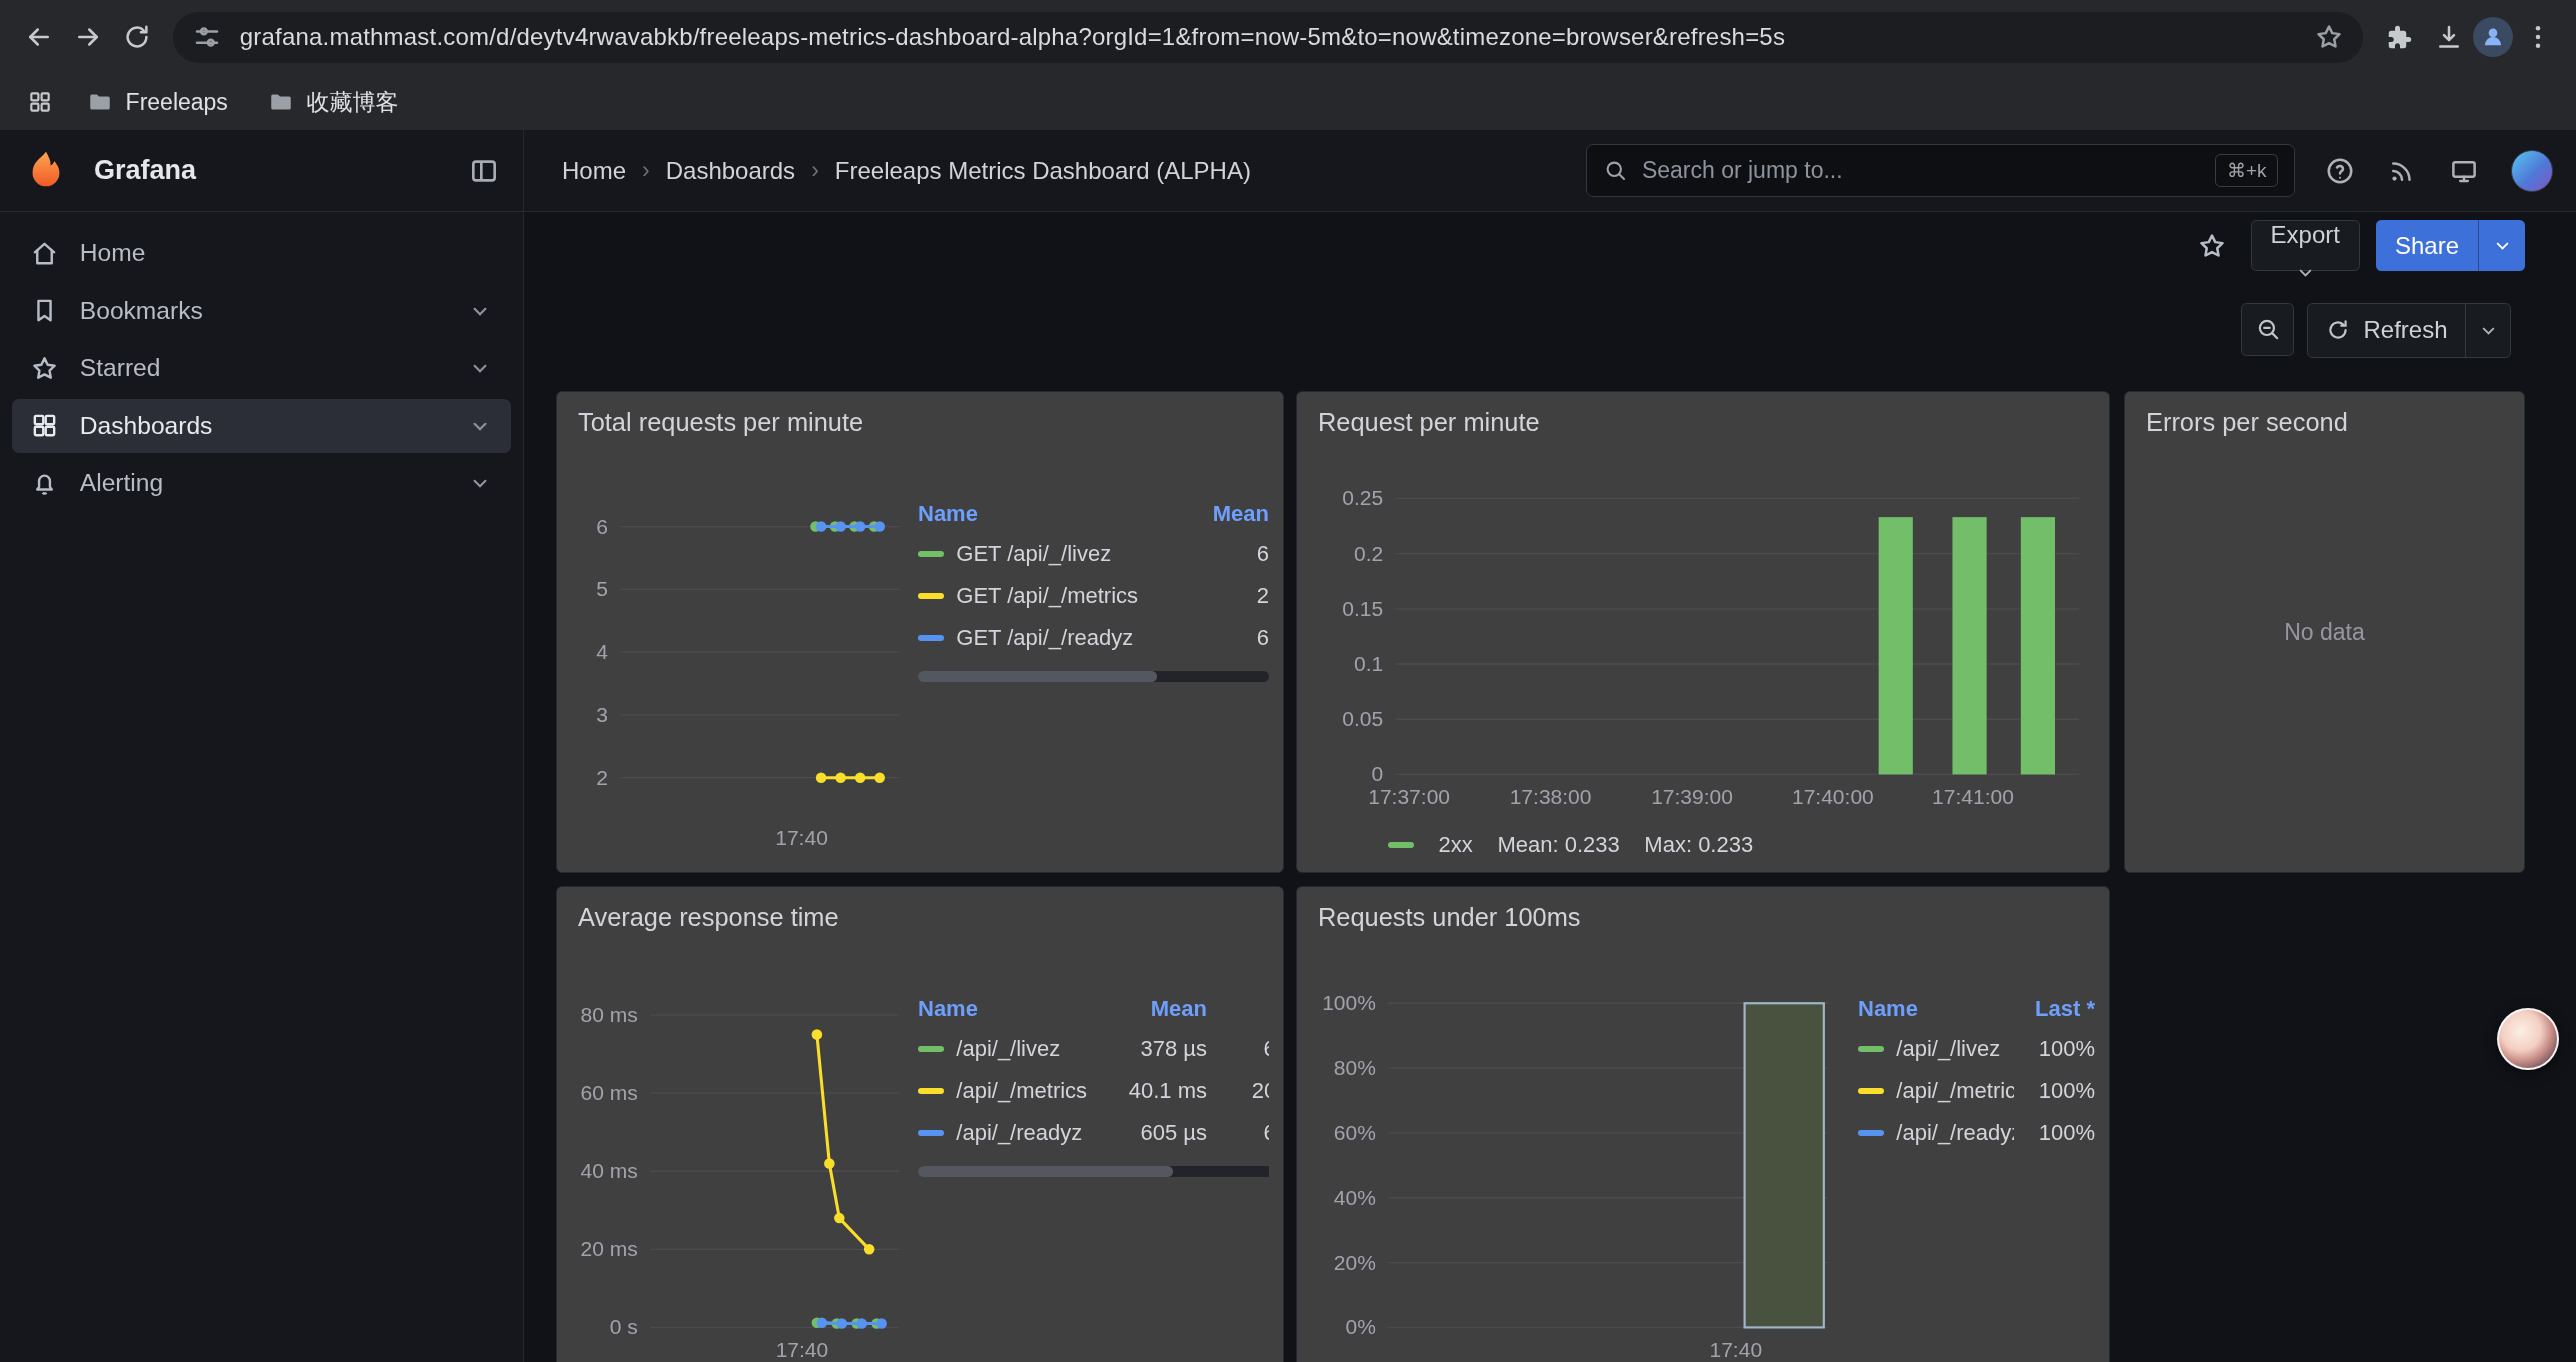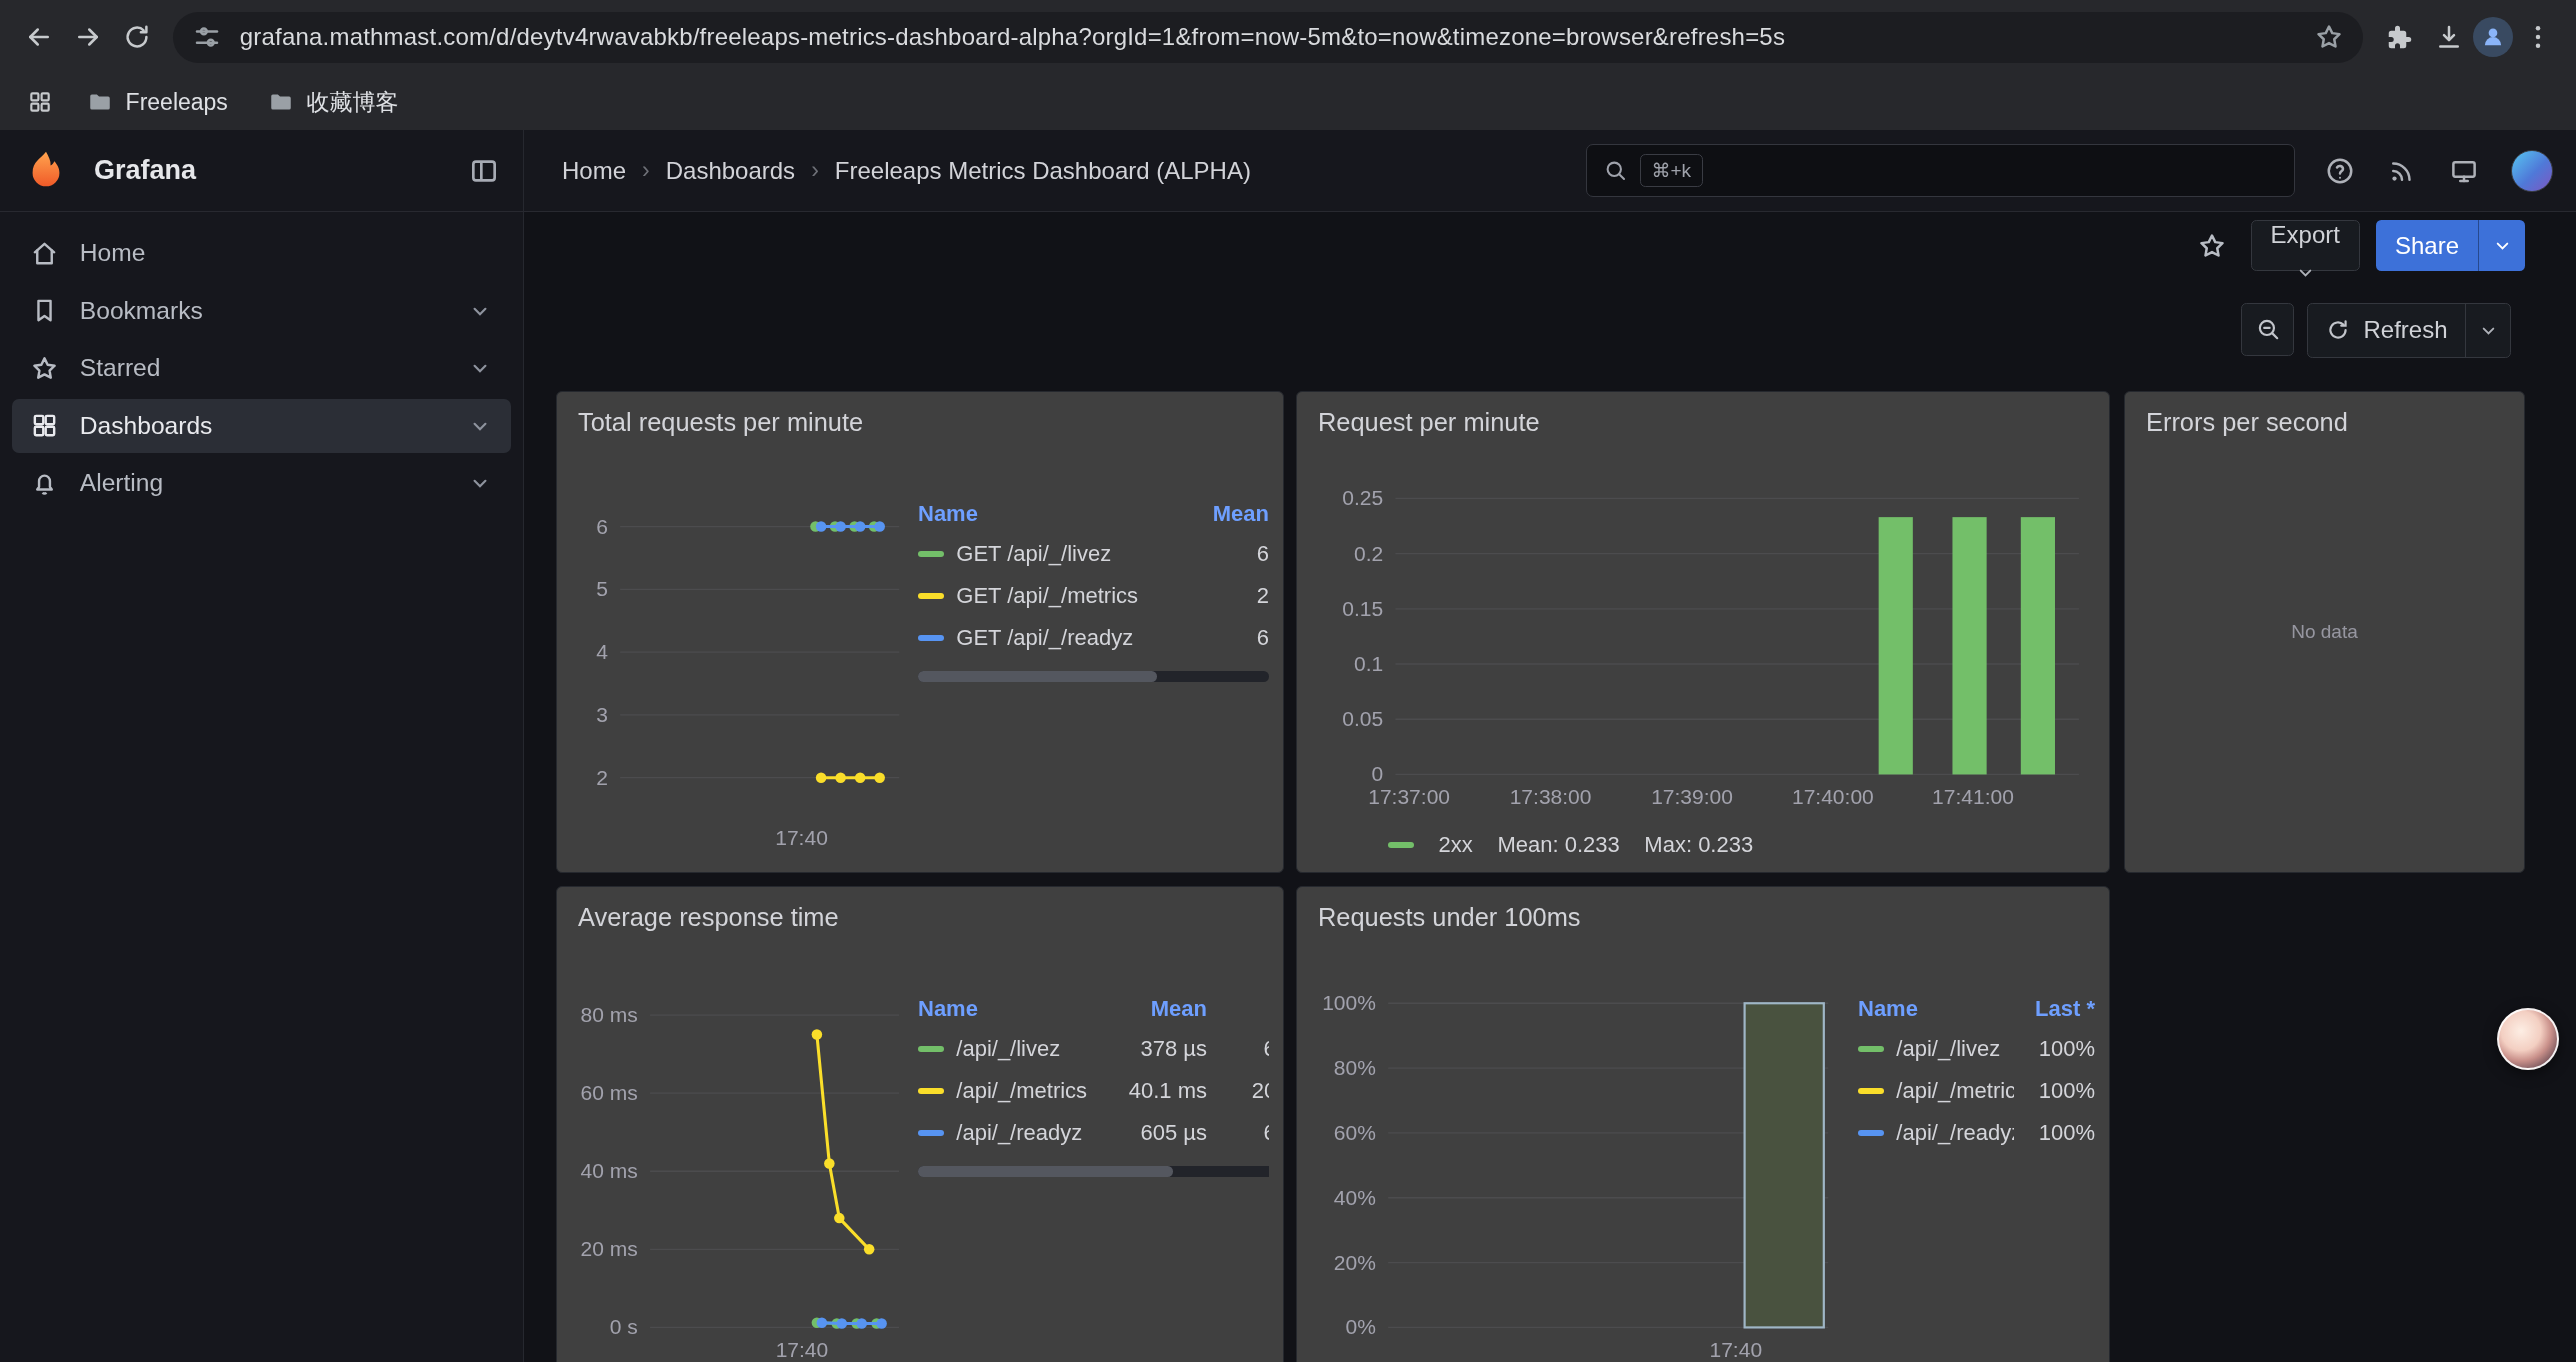--- a/index.html
+++ b/index.html
@@ -102,21 +102,21 @@
   #p2{left:773px;top:113px;width:812px;height:480px;}
   #p3{left:1601px;top:113px;width:399px;height:480px;}
   #p4{left:33px;top:608px;width:726px;height:561px;}
   #p5{left:773px;top:608px;width:812px;height:561px;}
   .chart{position:absolute;font-family:"Liberation Sans",sans-serif;}
   #p1 .chart{left:7px;top:67px;}
   #p2 .chart{left:14px;top:67px;}
   #p4 .chart{left:7px;top:67px;}
   #p5 .chart{left:14px;top:67px;}
   .nodata{position:absolute;inset:0;display:flex;align-items:center;justify-content:center;
-          color:rgba(204,204,220,0.62);font-size:19px;}
+          color:rgba(204,204,220,0.62);font-size:23px;}
 
   .legend{position:absolute;right:14px;top:102px;overflow:hidden;font-size:22px;}
   .legend .inner{}
   .legend.cols2{width:351px;} .legend.cols2 .inner{width:351px;}
   .legend.cols3{width:351px;} .legend.cols3 .inner{width:412px;}
   .legend.colsR{width:237px;} .legend.colsR .inner{width:237px;}
   .lrow{display:grid;align-items:center;height:42px;}
   .legend.cols2 .lrow{grid-template-columns:1fr 81px;}
   .legend.cols3 .lrow{grid-template-columns:191px 98px 123px;}
   .legend.colsR .lrow{grid-template-columns:1fr 81px;}
@@ -324,20 +324,21 @@
           <span class="crumb-sep">›</span>
           <span>Dashboards</span>
           <span class="crumb-sep">›</span>
           <span>Freeleaps Metrics Dashboard (ALPHA)</span>
         </div>
         <div class="gf-search">
           <svg viewBox="0 0 24 24" fill="none" stroke="currentColor" stroke-width="2" stroke-linecap="round">
               <circle cx="11" cy="11" r="6.5"></circle>
               <line x1="15.8" y1="15.8" x2="20.5" y2="20.5"></line>
             </svg>
+          <input type="text" placeholder="Search or jump to..." style="">
           <span class="kbd">⌘+k</span>
         </div>
         <div class="hicons">
           <span class="hicon">
             <svg viewBox="0 0 24 24" fill="none" stroke="currentColor" stroke-width="2" stroke-linecap="round">
                 <circle cx="12" cy="12" r="9"></circle>
                 <path d="M9.6 9.2a2.6 2.6 0 0 1 4.8 1.2c0 1.7-2.4 2-2.4 3.5"></path>
                 <circle cx="12" cy="17.3" r="0.8" fill="currentColor" stroke="none"></circle>
               </svg>
           </span>

